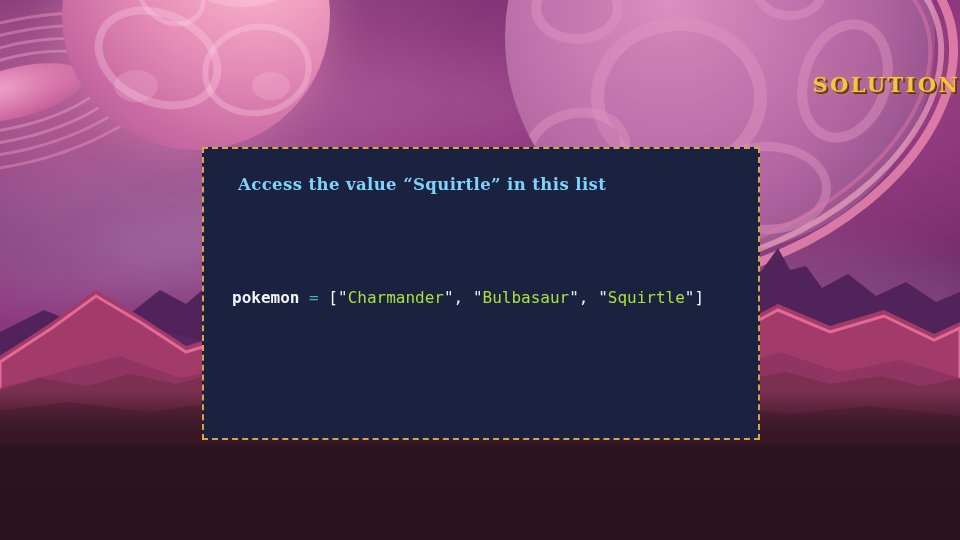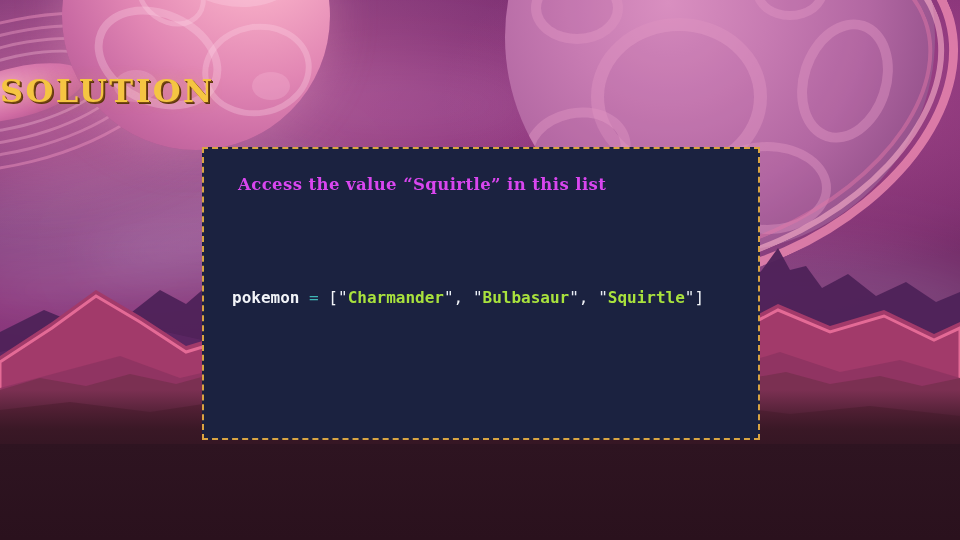--- a/index.html
+++ b/index.html
@@ -174,24 +174,24 @@
   }
   .ground-flat {
     position:absolute; left:0; right:0; bottom:0; height:96px;
     background:linear-gradient(180deg, #2e1421 0%, #2a111d 100%);
   }
 
   
   .title {
     position:absolute;
     left:0; right:0; top:72px;
-    text-align:left;
+    text-align:right;
     font-family:"DejaVu Serif", "Liberation Serif", serif;
     font-weight:700;
-    font-size:32px;
+    font-size:21px;
     letter-spacing:2.4px;
     color:#f5c542;
     text-shadow:
        1px 1px 0 #7a4a12,
        2px 2px 0 #5d370c,
        0 0 14px rgba(245,197,66,0.30);
     user-select:none;
   }
 
   
@@ -203,41 +203,41 @@
     border:2px dashed #d9a441;
     padding:26px 0 0 0;
     overflow:hidden;
   }
 
   .panel-prompt {
     margin:0 0 0 34px;
     font-family:"DejaVu Serif", "Liberation Serif", serif;
     font-weight:700;
     font-size:16.5px;
-    color:#d946ef;
+    color:#7dd3fc;
     letter-spacing:.4px;
     white-space:nowrap;
   }
 
   .code-block {
     margin:22px 0 0 28px;
     font-family:"DejaVu Sans Mono", "Liberation Mono", monospace;
     font-size:16px;
     line-height:1.45;
     white-space:pre;
     color:#f2f4f8;
   }
   .code-line { min-height:23px; }
   .code-line.spacer { height:28px; }
 
   .tok-id     { color:#f2f4f8;font-weight:bold; }
   .tok-op     { color:#3fb6b6; }
   .tok-punct  { color:#f2f4f8; }
   .tok-quote  { color:#e8edf4; }
-  .tok-str    { color:#a9e23d;font-weight:bold; }
+  .tok-str    { color:#a9e23d; }
 </style>
 </head>
 <body>
 
 <div class="stage">
 
   <div class="sky"></div>
 
   <div class="wisp w1"></div>
   <div class="wisp w2"></div>

